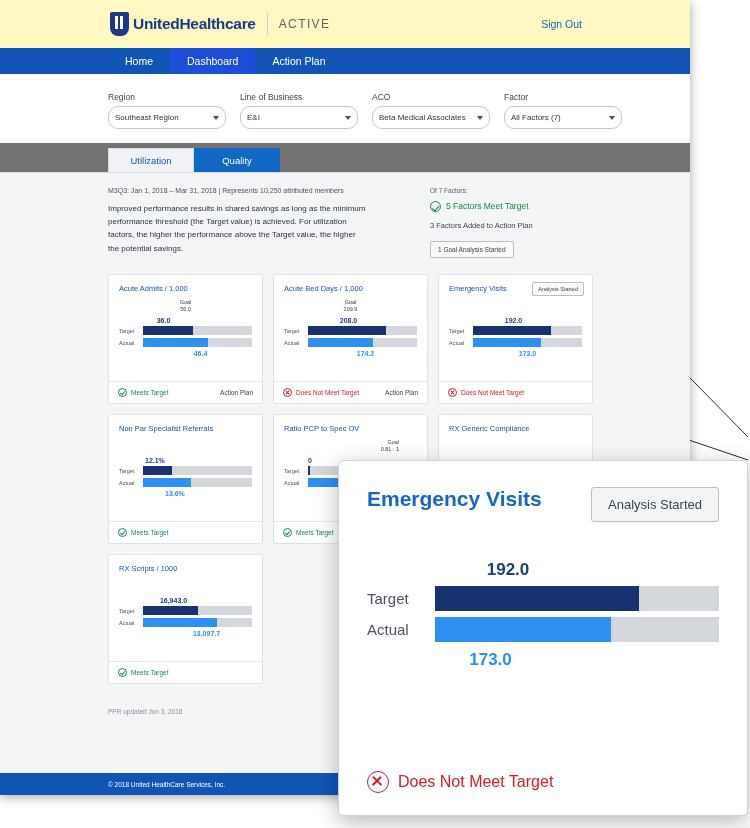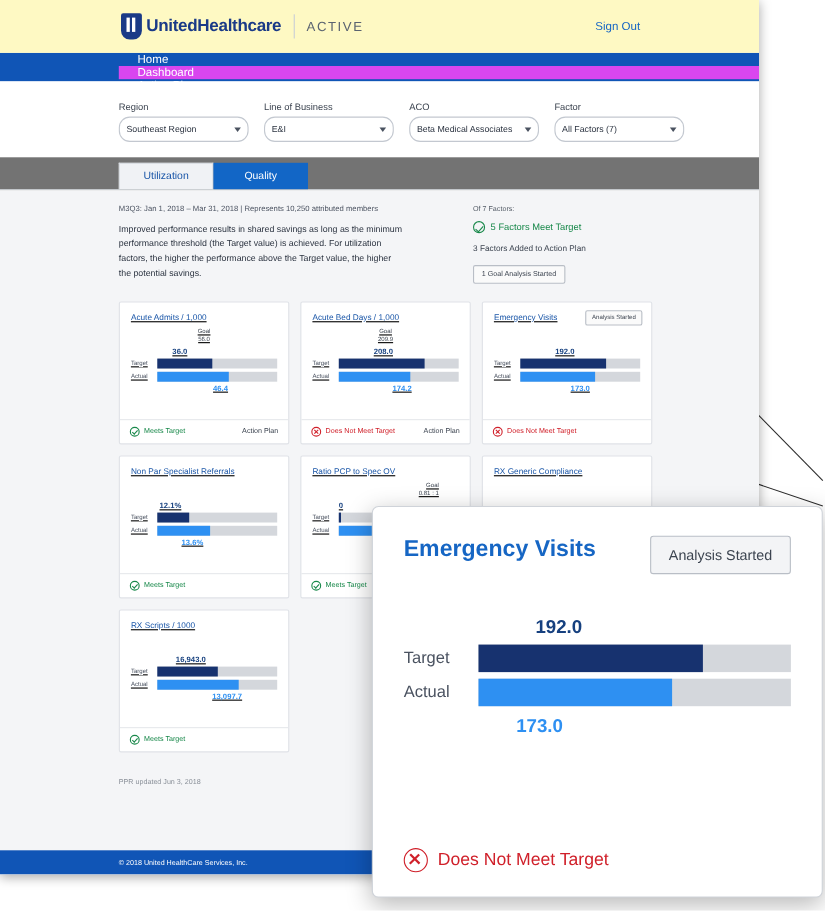--- a/index.html
+++ b/index.html
@@ -76,31 +76,30 @@
     font-size: 10.5px;
     color: #1666c4;
     text-decoration: none;
   }
   .navbar {
     height: 26px;
     background: #1055b6;
     display: flex;
     align-items: stretch;
     padding-left: 108px;
-    flex-direction: column;
   }
   .nav-item {
     padding: 0 17px;
     display: flex;
     align-items: center;
     font-size: 10.5px;
     color: #ffffff;
     cursor: pointer;
   }
-  .nav-item.active { background: #d946ef; }
+  .nav-item.active { background: #1d4ed8; }
 
   .filters {
     background: #ffffff;
     padding: 18px 0 14px 108px;
     display: flex;
     gap: 14px;
   }
   .filter { width: 118px; }
   .filter-label {
     font-size: 8.5px;
@@ -210,21 +209,20 @@
     width: 600px;
   }
   .card {
     width: 155px;
     background: #ffffff;
     border: 1px solid #dfe2e7;
     border-radius: 2px;
     padding: 9px 10px 0 10px;
     position: relative;
     height: 130px;
-    text-decoration: underline;
   }
   .card-title {
     font-size: 7.5px;
     color: #1a56a8;
     margin-bottom: 6px;
   }
   .card-badge {
     position: absolute;
     right: 8px; top: 7px;
     border: 1px solid #b9bec6;

